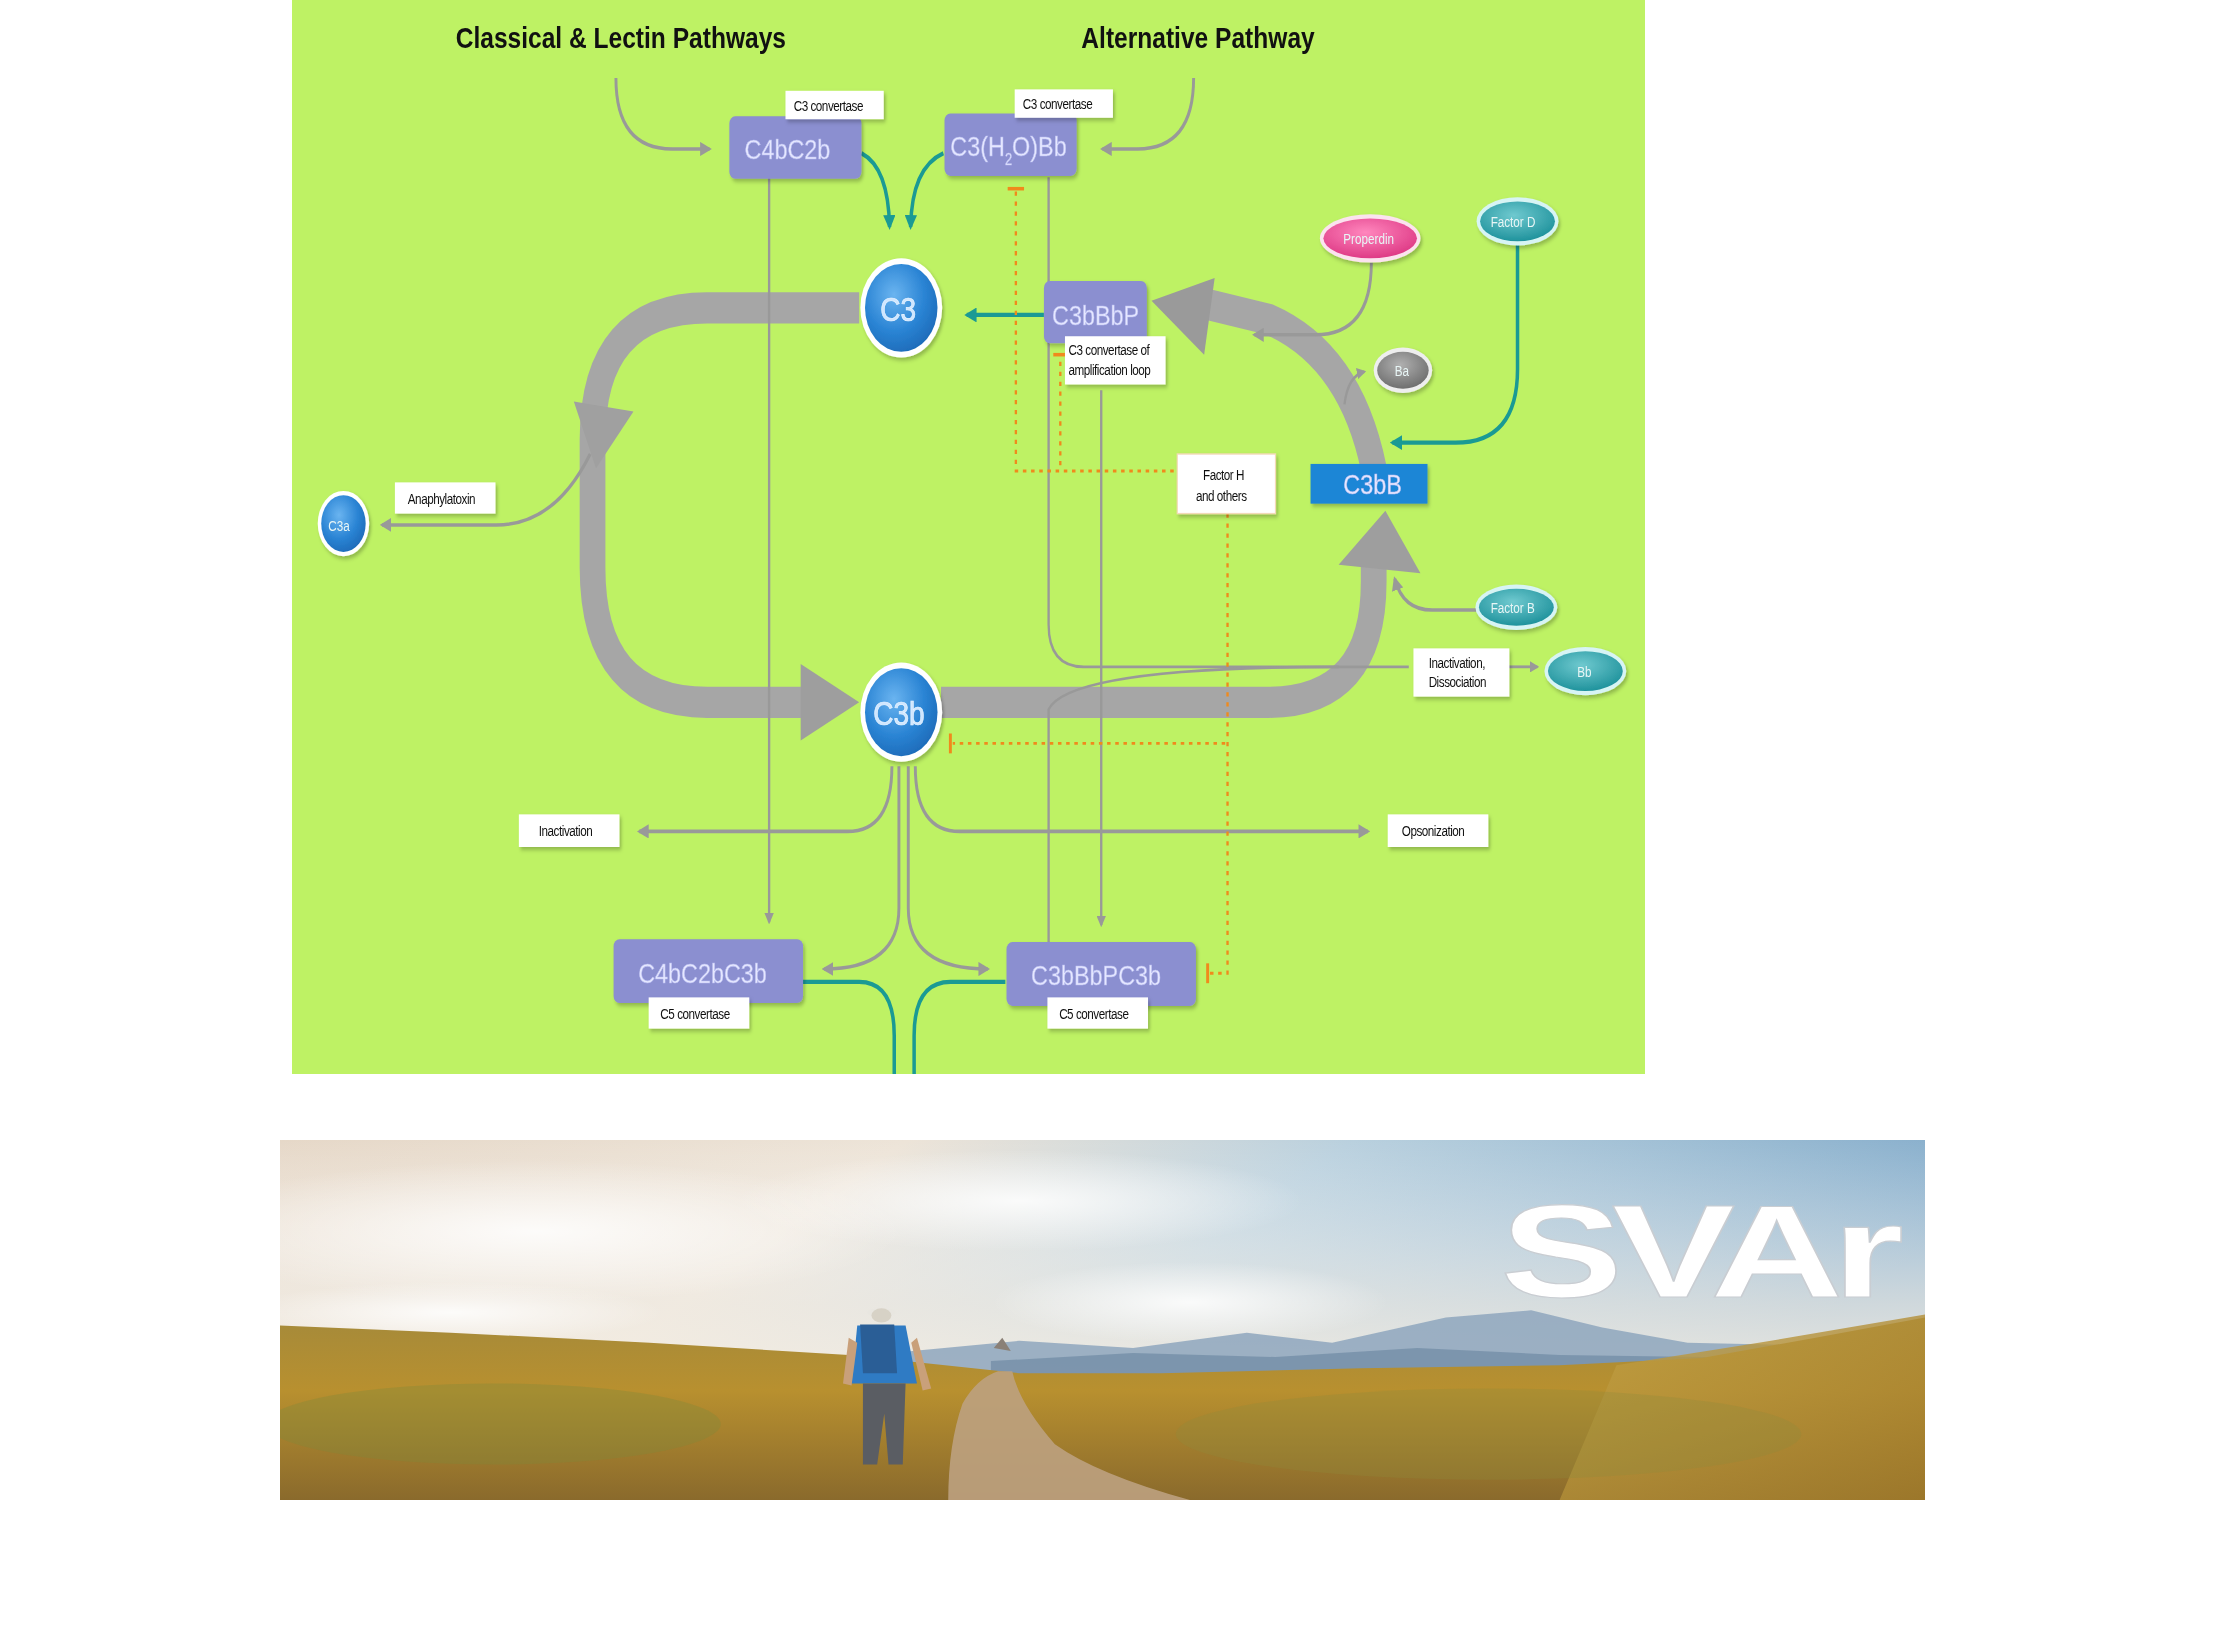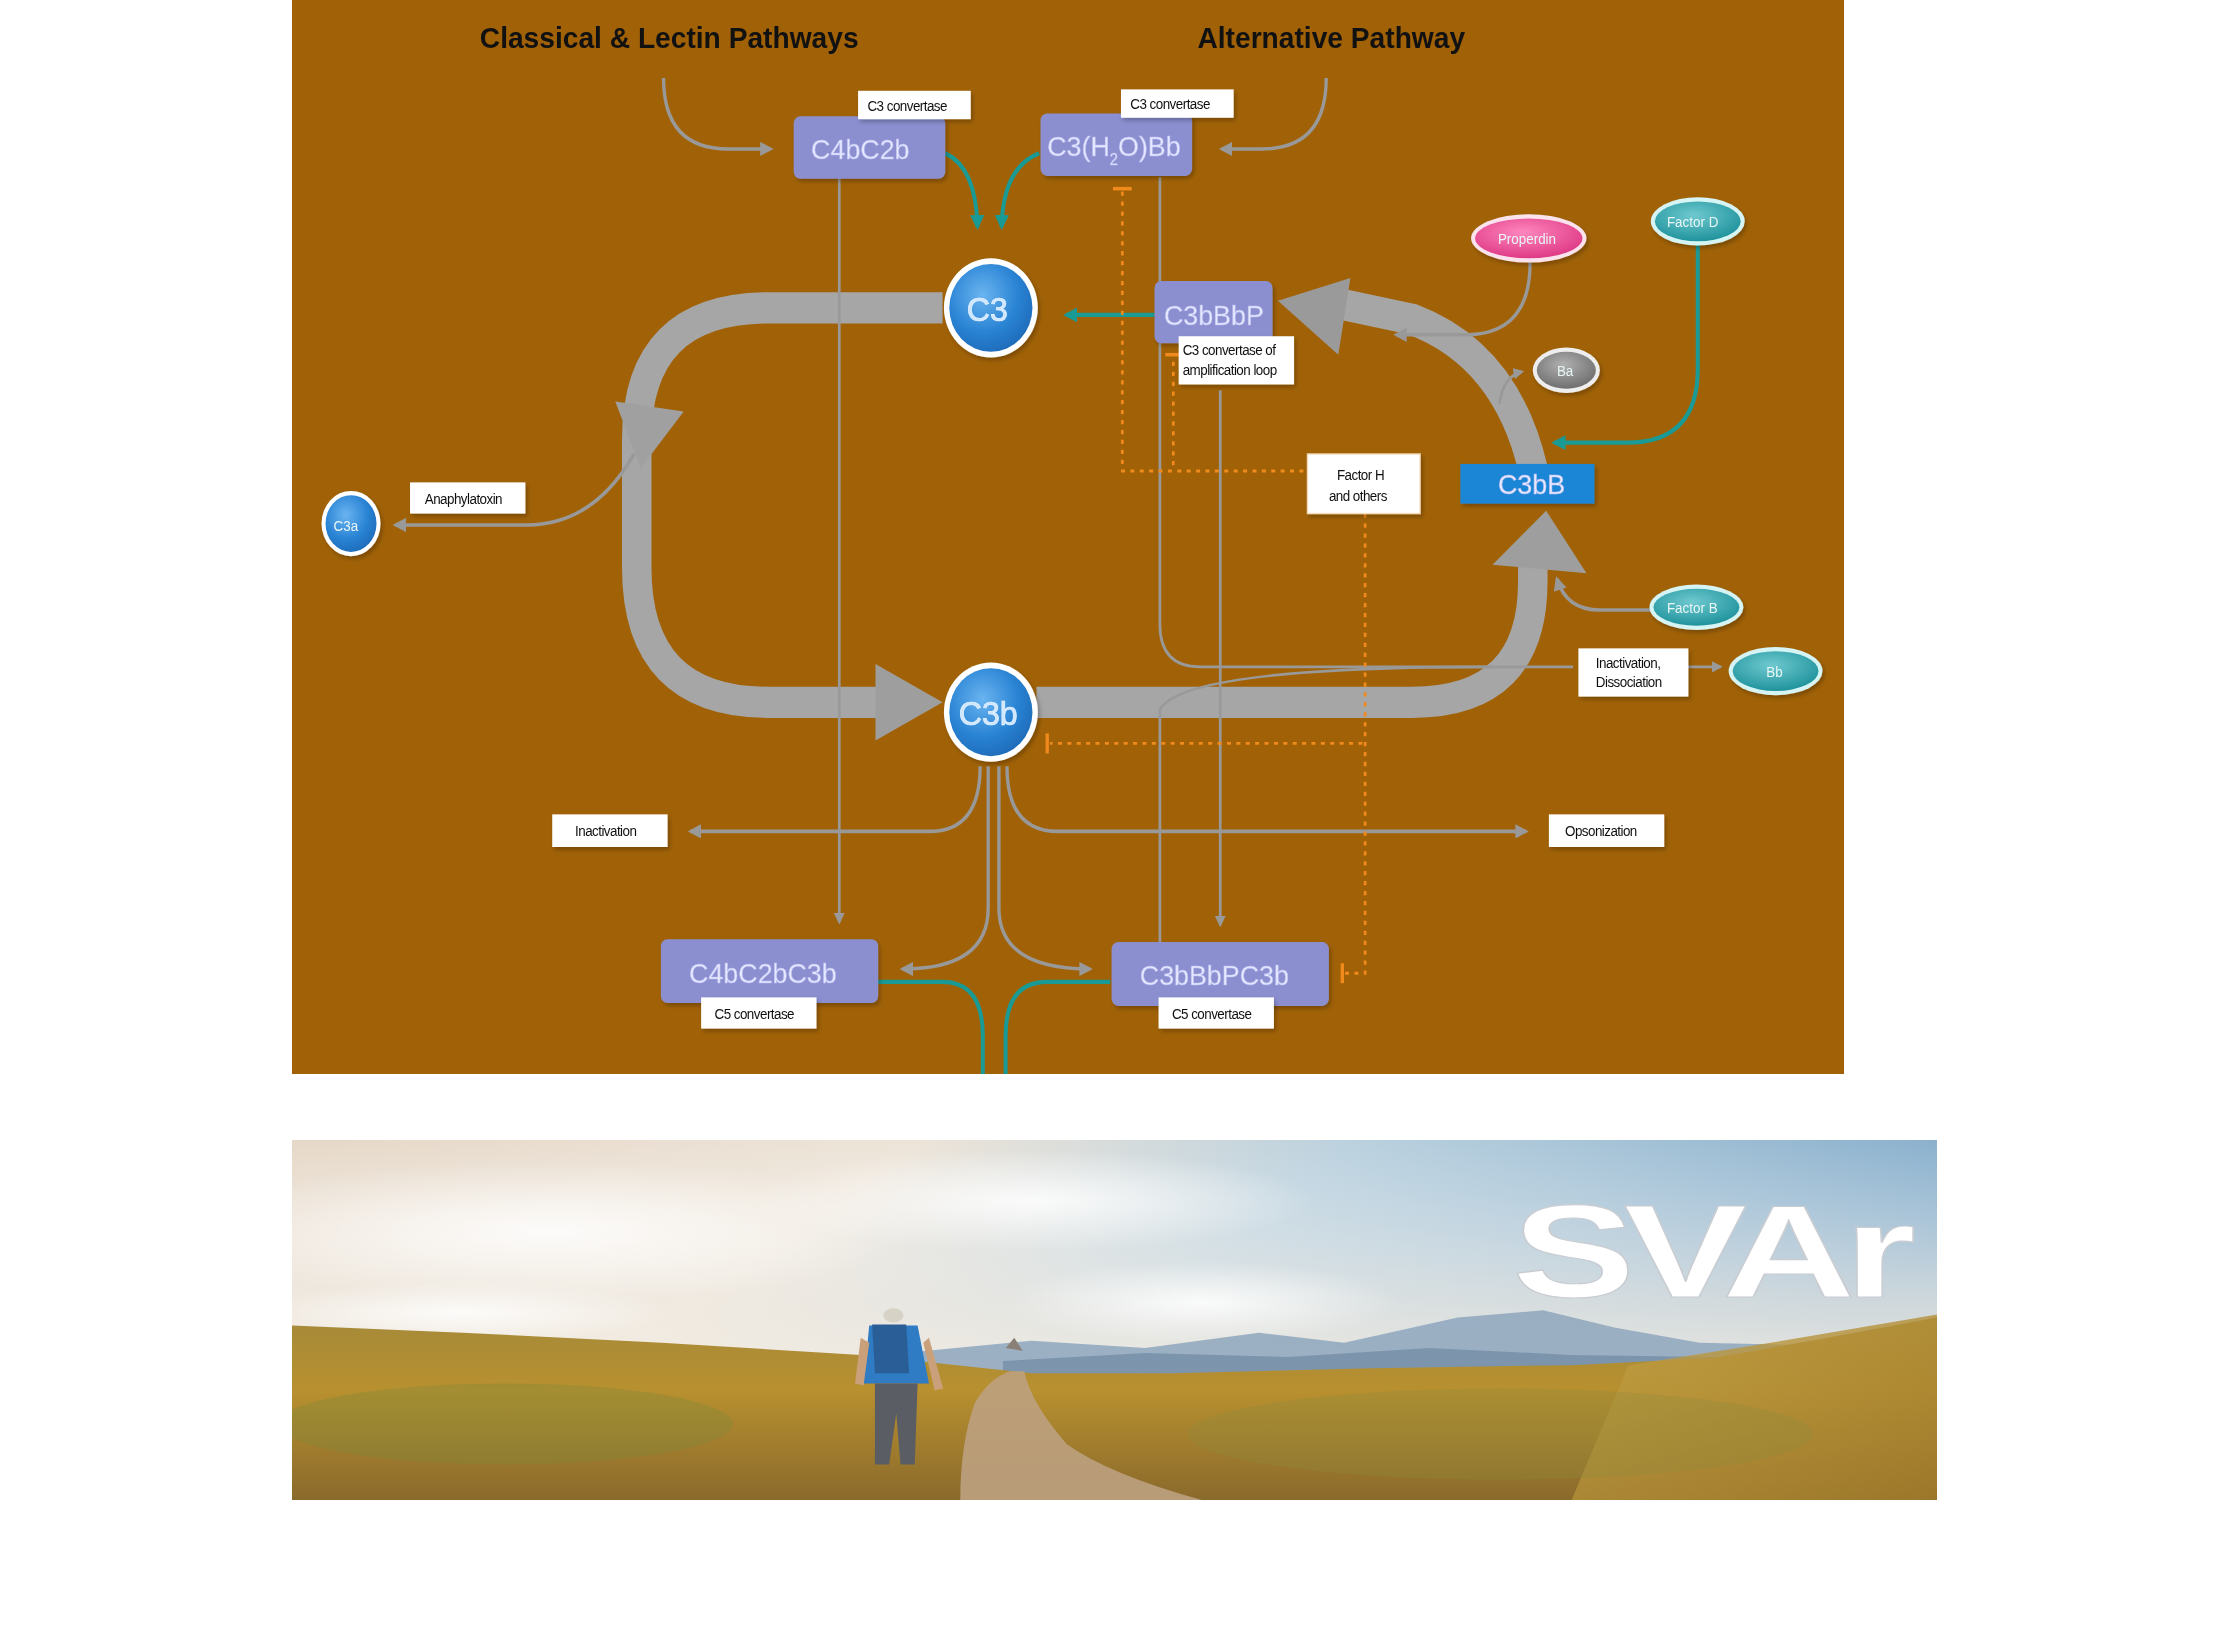--- a/index.html
+++ b/index.html
@@ -1,19 +1,19 @@
 <!DOCTYPE html>
 <html style="font-size:9.3px"><head>
 <meta charset="utf-8">
 <style>
   html, body { margin: 0; padding: 0; background: #ffffff; }
   body { width: 2227px; height: 1645px; position: relative; overflow: hidden; font-family: "Liberation Sans", sans-serif; }
-  #diagram-panel { position: absolute; left: 292px; top: 0; width: 1552px; height: 1074px; background: #a16207; }
+  #diagram-panel { position: absolute; left: 292px; top: 0; width: 1353px; height: 1074px; background: #bef264; }
   #diagram-panel svg { width: 100%; height: 100%; display: block; }
-  #photo-panel { position: absolute; left: 292px; top: 1140px; width: 1645px; height: 360px; overflow: hidden; text-align: center; }
+  #photo-panel { position: absolute; left: 280px; top: 1140px; width: 1645px; height: 360px; overflow: hidden; text-align: center; }
   #photo-panel svg { width: 100%; height: 100%; display: block; }
   .title { font-family: "Liberation Sans", sans-serif; font-weight: bold; font-size: 21px; fill: #111111; }
   .box-text { font-family: "Liberation Sans", sans-serif; font-size: 20px; fill: #e6e8ff; stroke: #b8bcf0; stroke-width: 0.4; }
   .label-text { font-family: "Liberation Sans", sans-serif; font-size: 10px; fill: #111111; letter-spacing: -0.4px; }
   .circ-text { font-family: "Liberation Sans", sans-serif; font-size: 24px; fill: #cfe6ff; stroke: #e8f4ff; stroke-width: 0.5; }
   .ell-text { font-family: "Liberation Sans", sans-serif; font-size: 10px; fill: #e8f6f6; }
   .logo-text { font-family: "Liberation Sans", sans-serif; font-weight: bold; font-size: 130px; fill: #ffffff; stroke: #c9cdd2; stroke-width: 1.2; letter-spacing: -8px; }
 </style>
 </head>
 <body>

